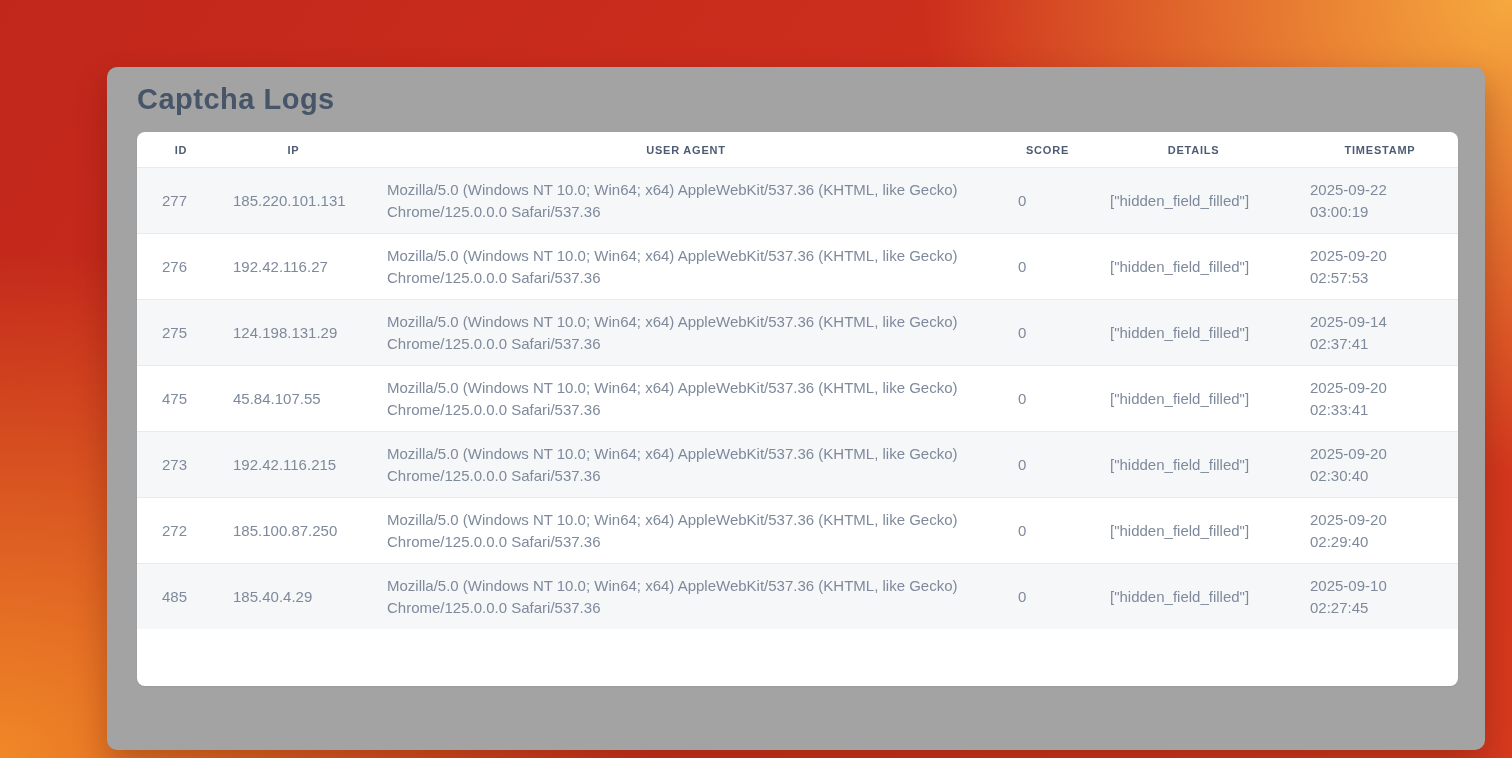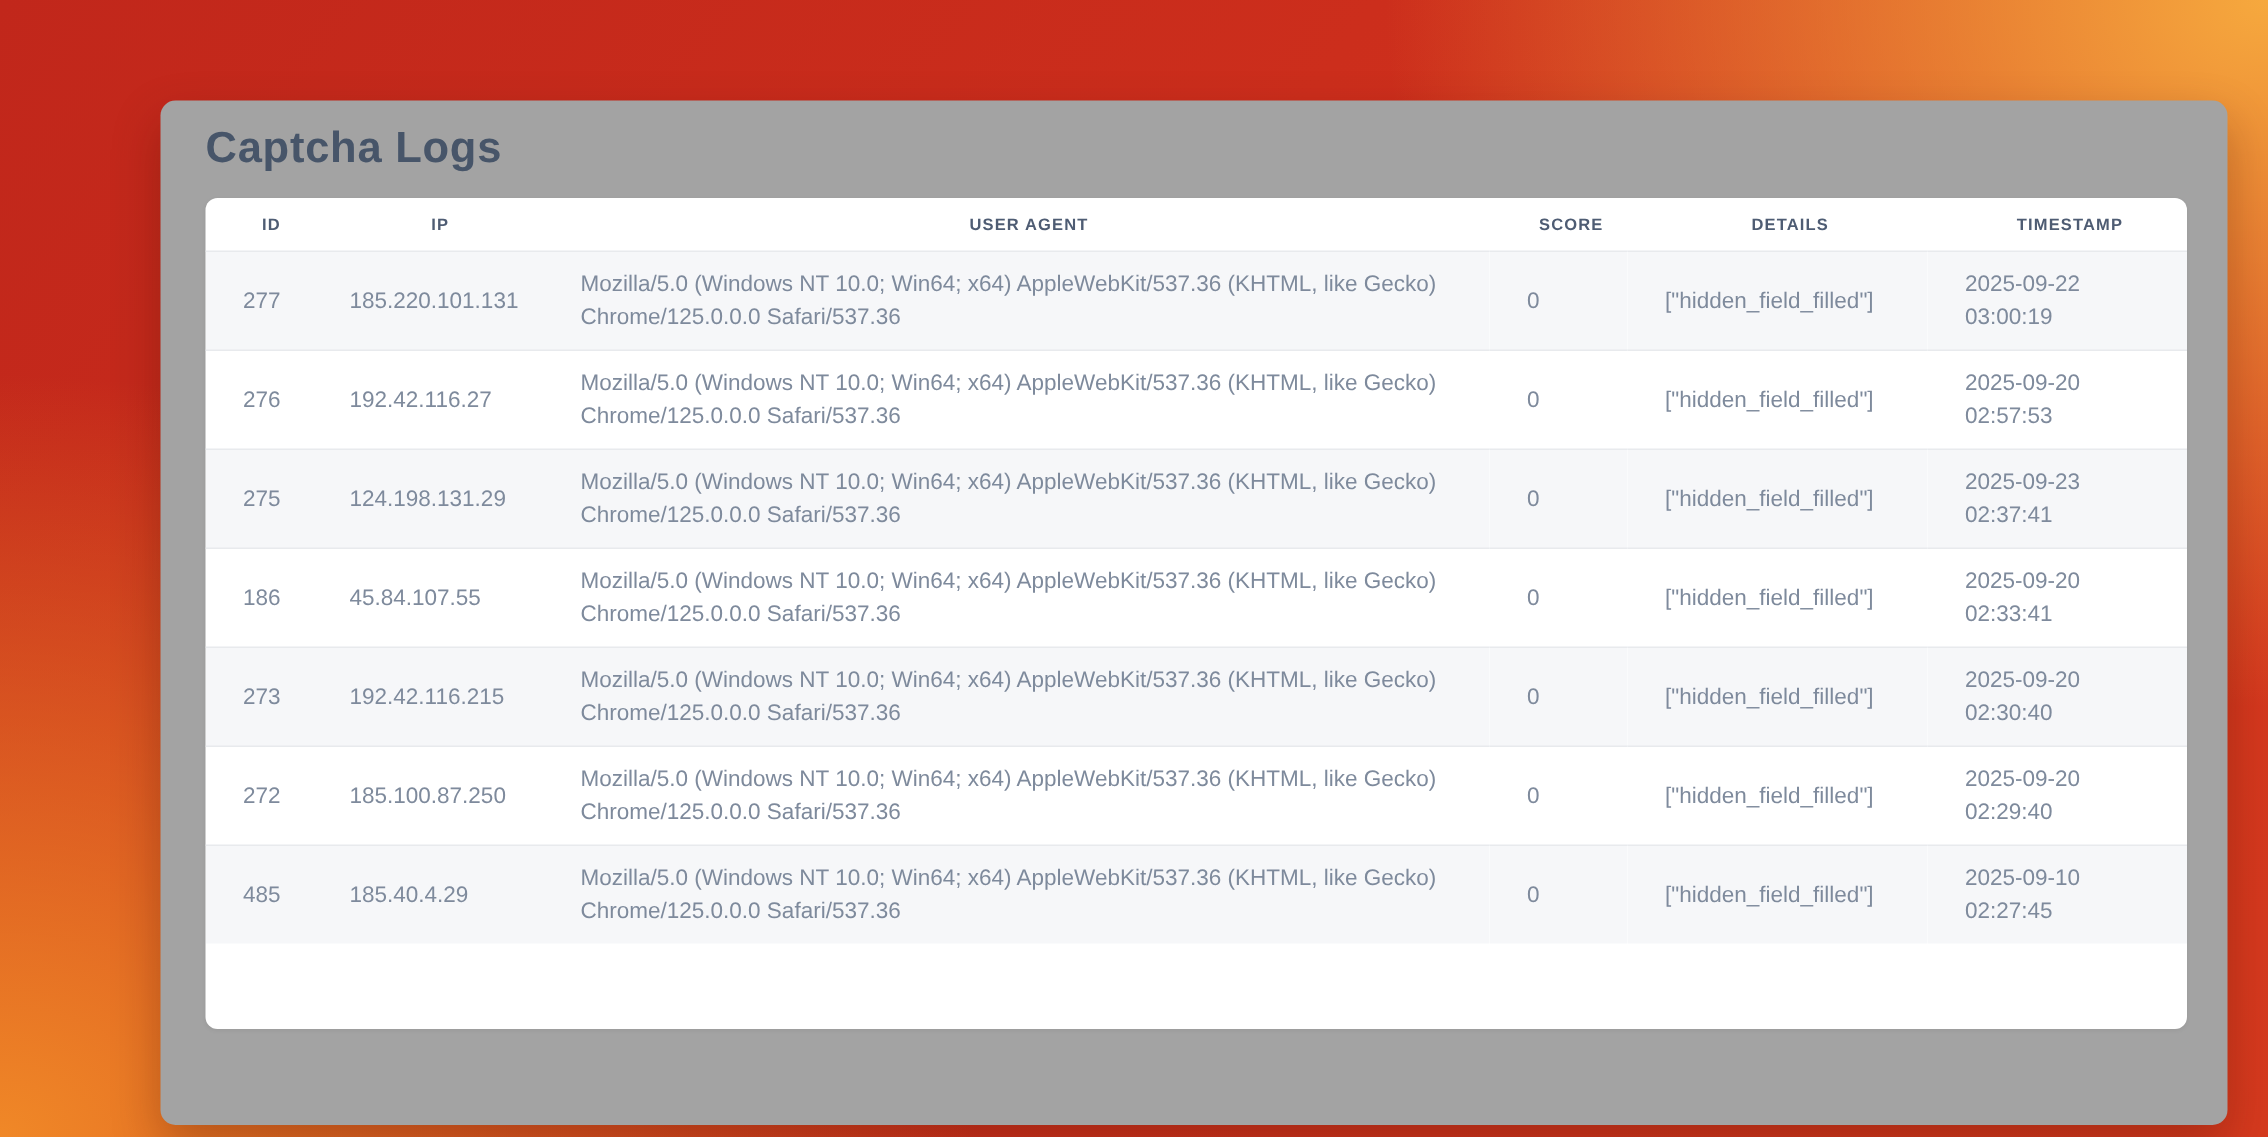--- a/index.html
+++ b/index.html
@@ -145,26 +145,26 @@
             </td>
   </tr>
 
   <tr>
     <td>275</td>
     <td>124.198.131.29</td>
     <td>Mozilla/5.0 (Windows NT 10.0; Win64; x64) AppleWebKit/537.36 (KHTML, like Gecko) Chrome/125.0.0.0 Safari/537.36</td>
     <td>0</td>
     <td>["hidden_field_filled"]</td>
     <td class="ts-cell">
-              <div>2025-09-23 02:37:41</div>
-            </td>
-  </tr>
-
-  <tr>
-    <td>186</td>
+              <div>2025-09-14 02:37:41</div>
+            </td>
+  </tr>
+
+  <tr>
+    <td>475</td>
     <td>45.84.107.55</td>
     <td>Mozilla/5.0 (Windows NT 10.0; Win64; x64) AppleWebKit/537.36 (KHTML, like Gecko) Chrome/125.0.0.0 Safari/537.36</td>
     <td>0</td>
     <td>["hidden_field_filled"]</td>
     <td class="ts-cell">
               <div>2025-09-20 02:33:41</div>
             </td>
   </tr>
 
   <tr>

